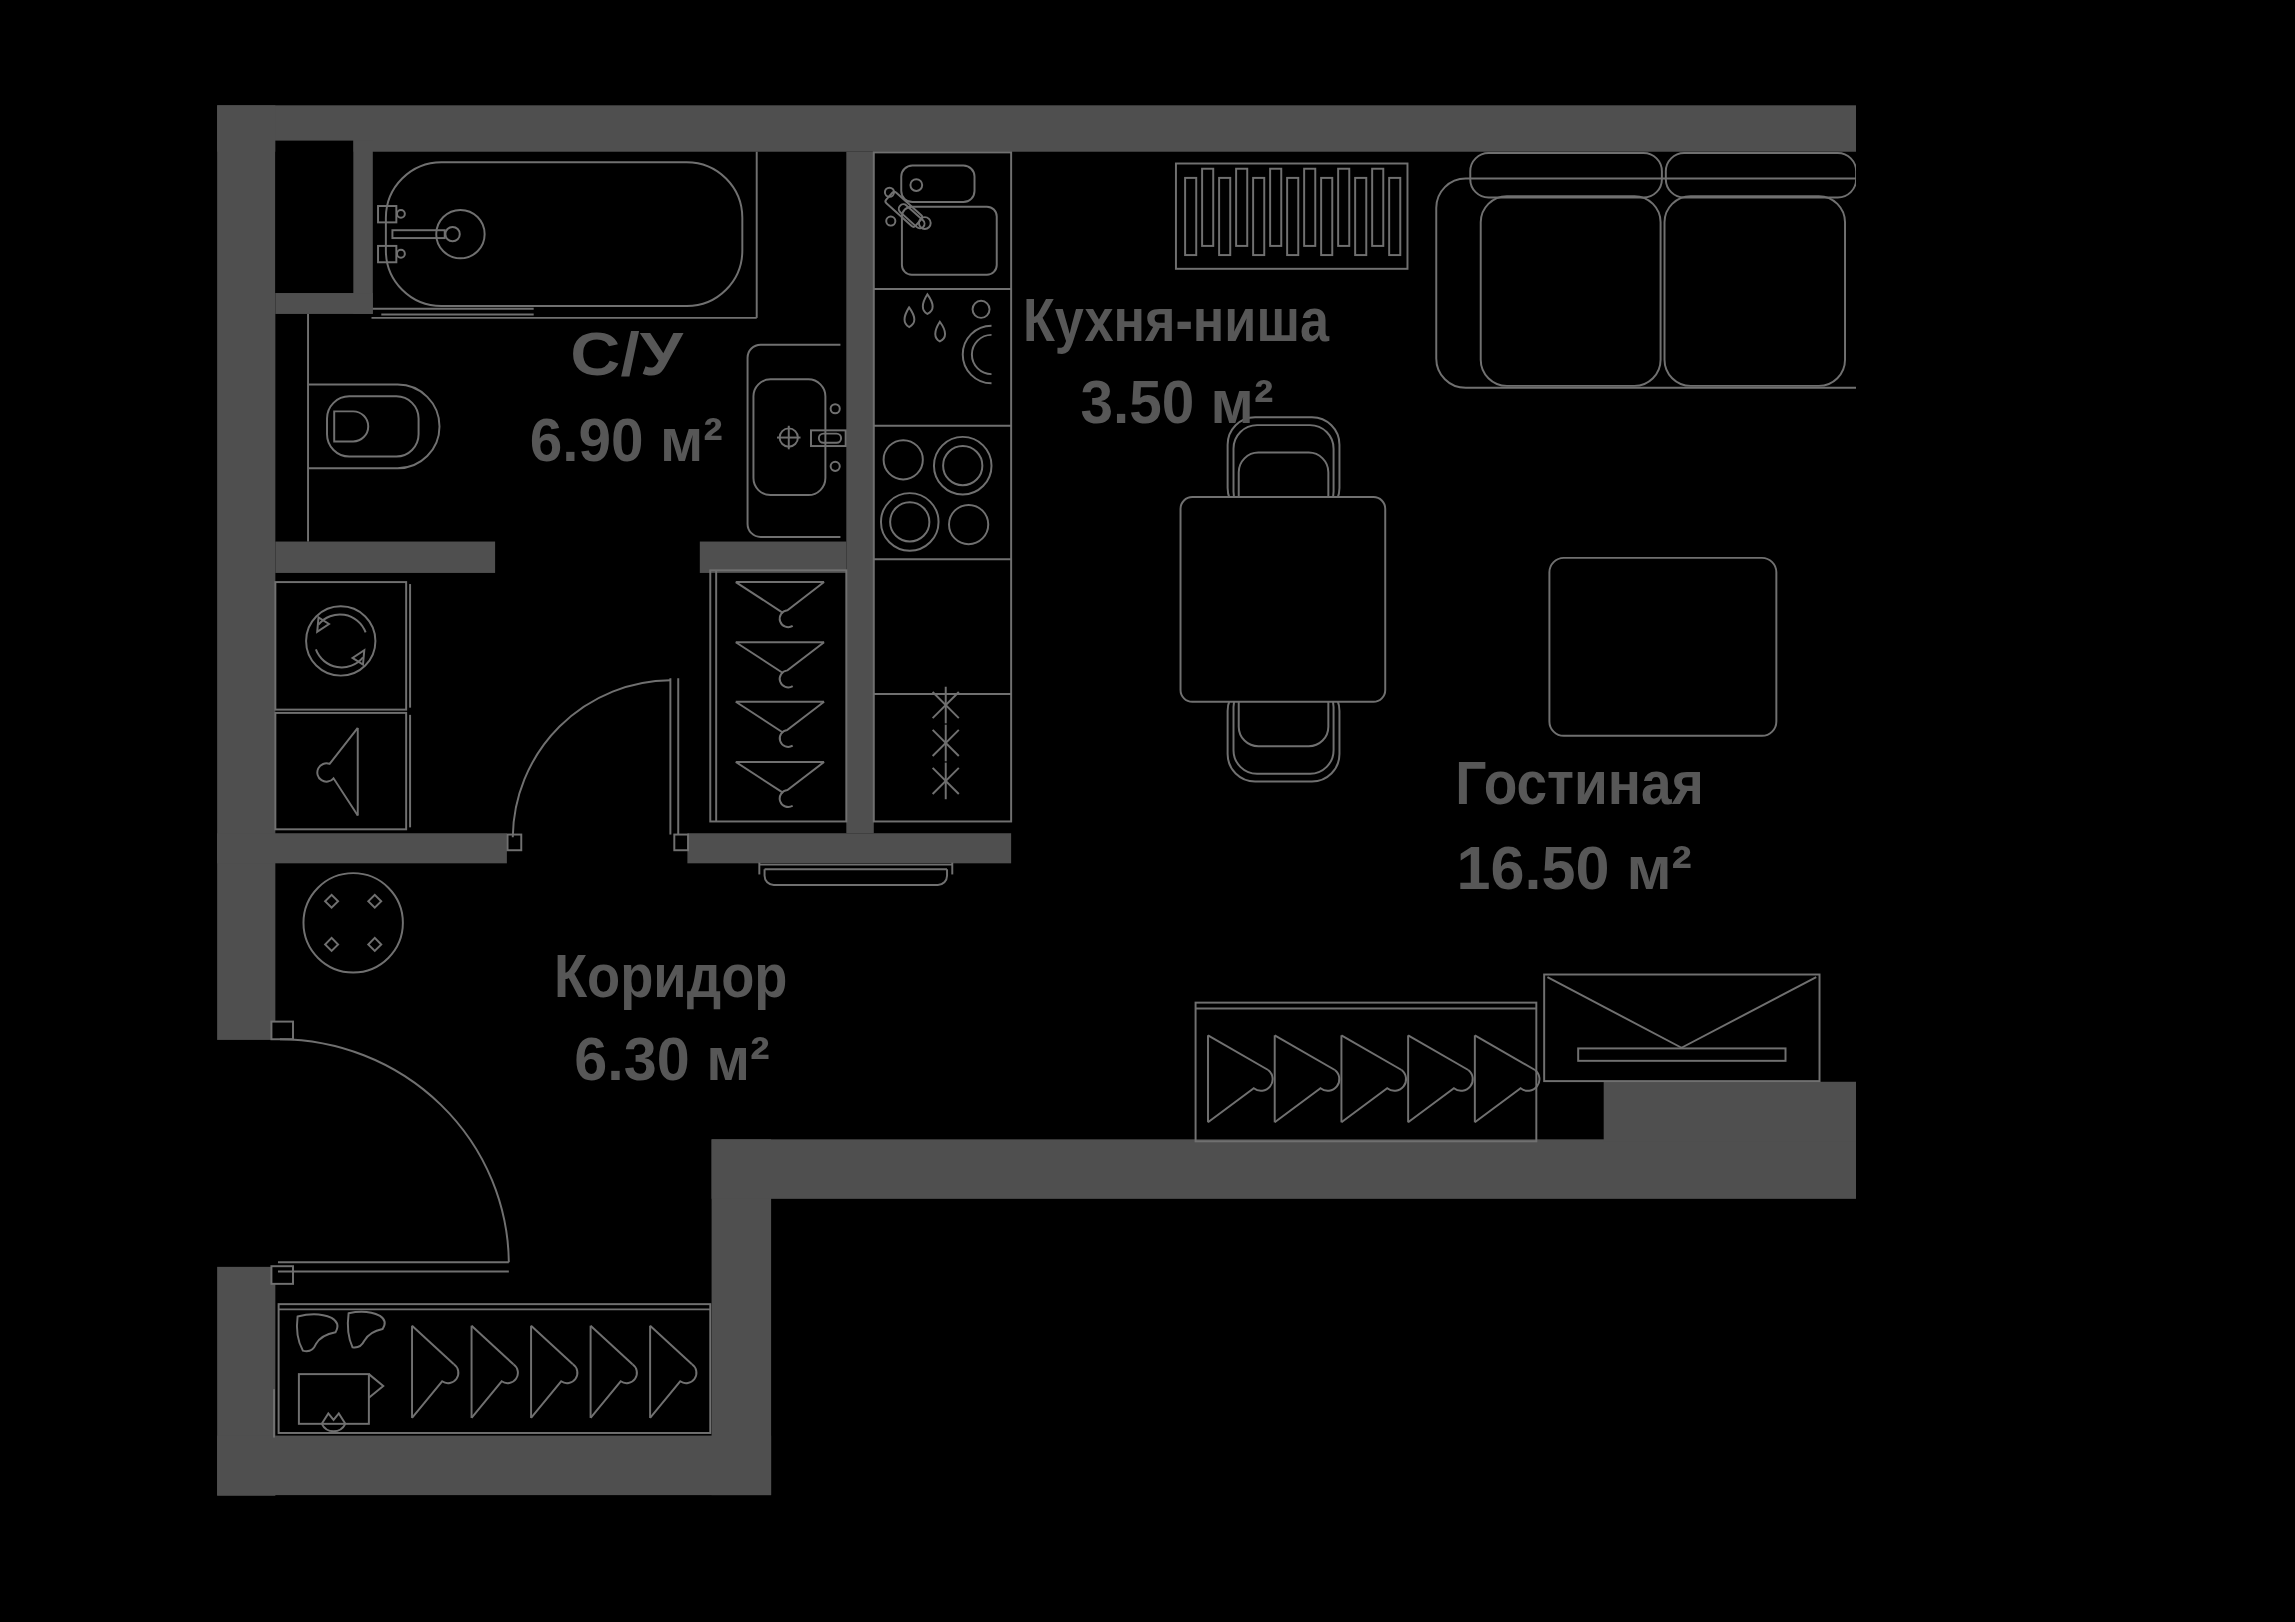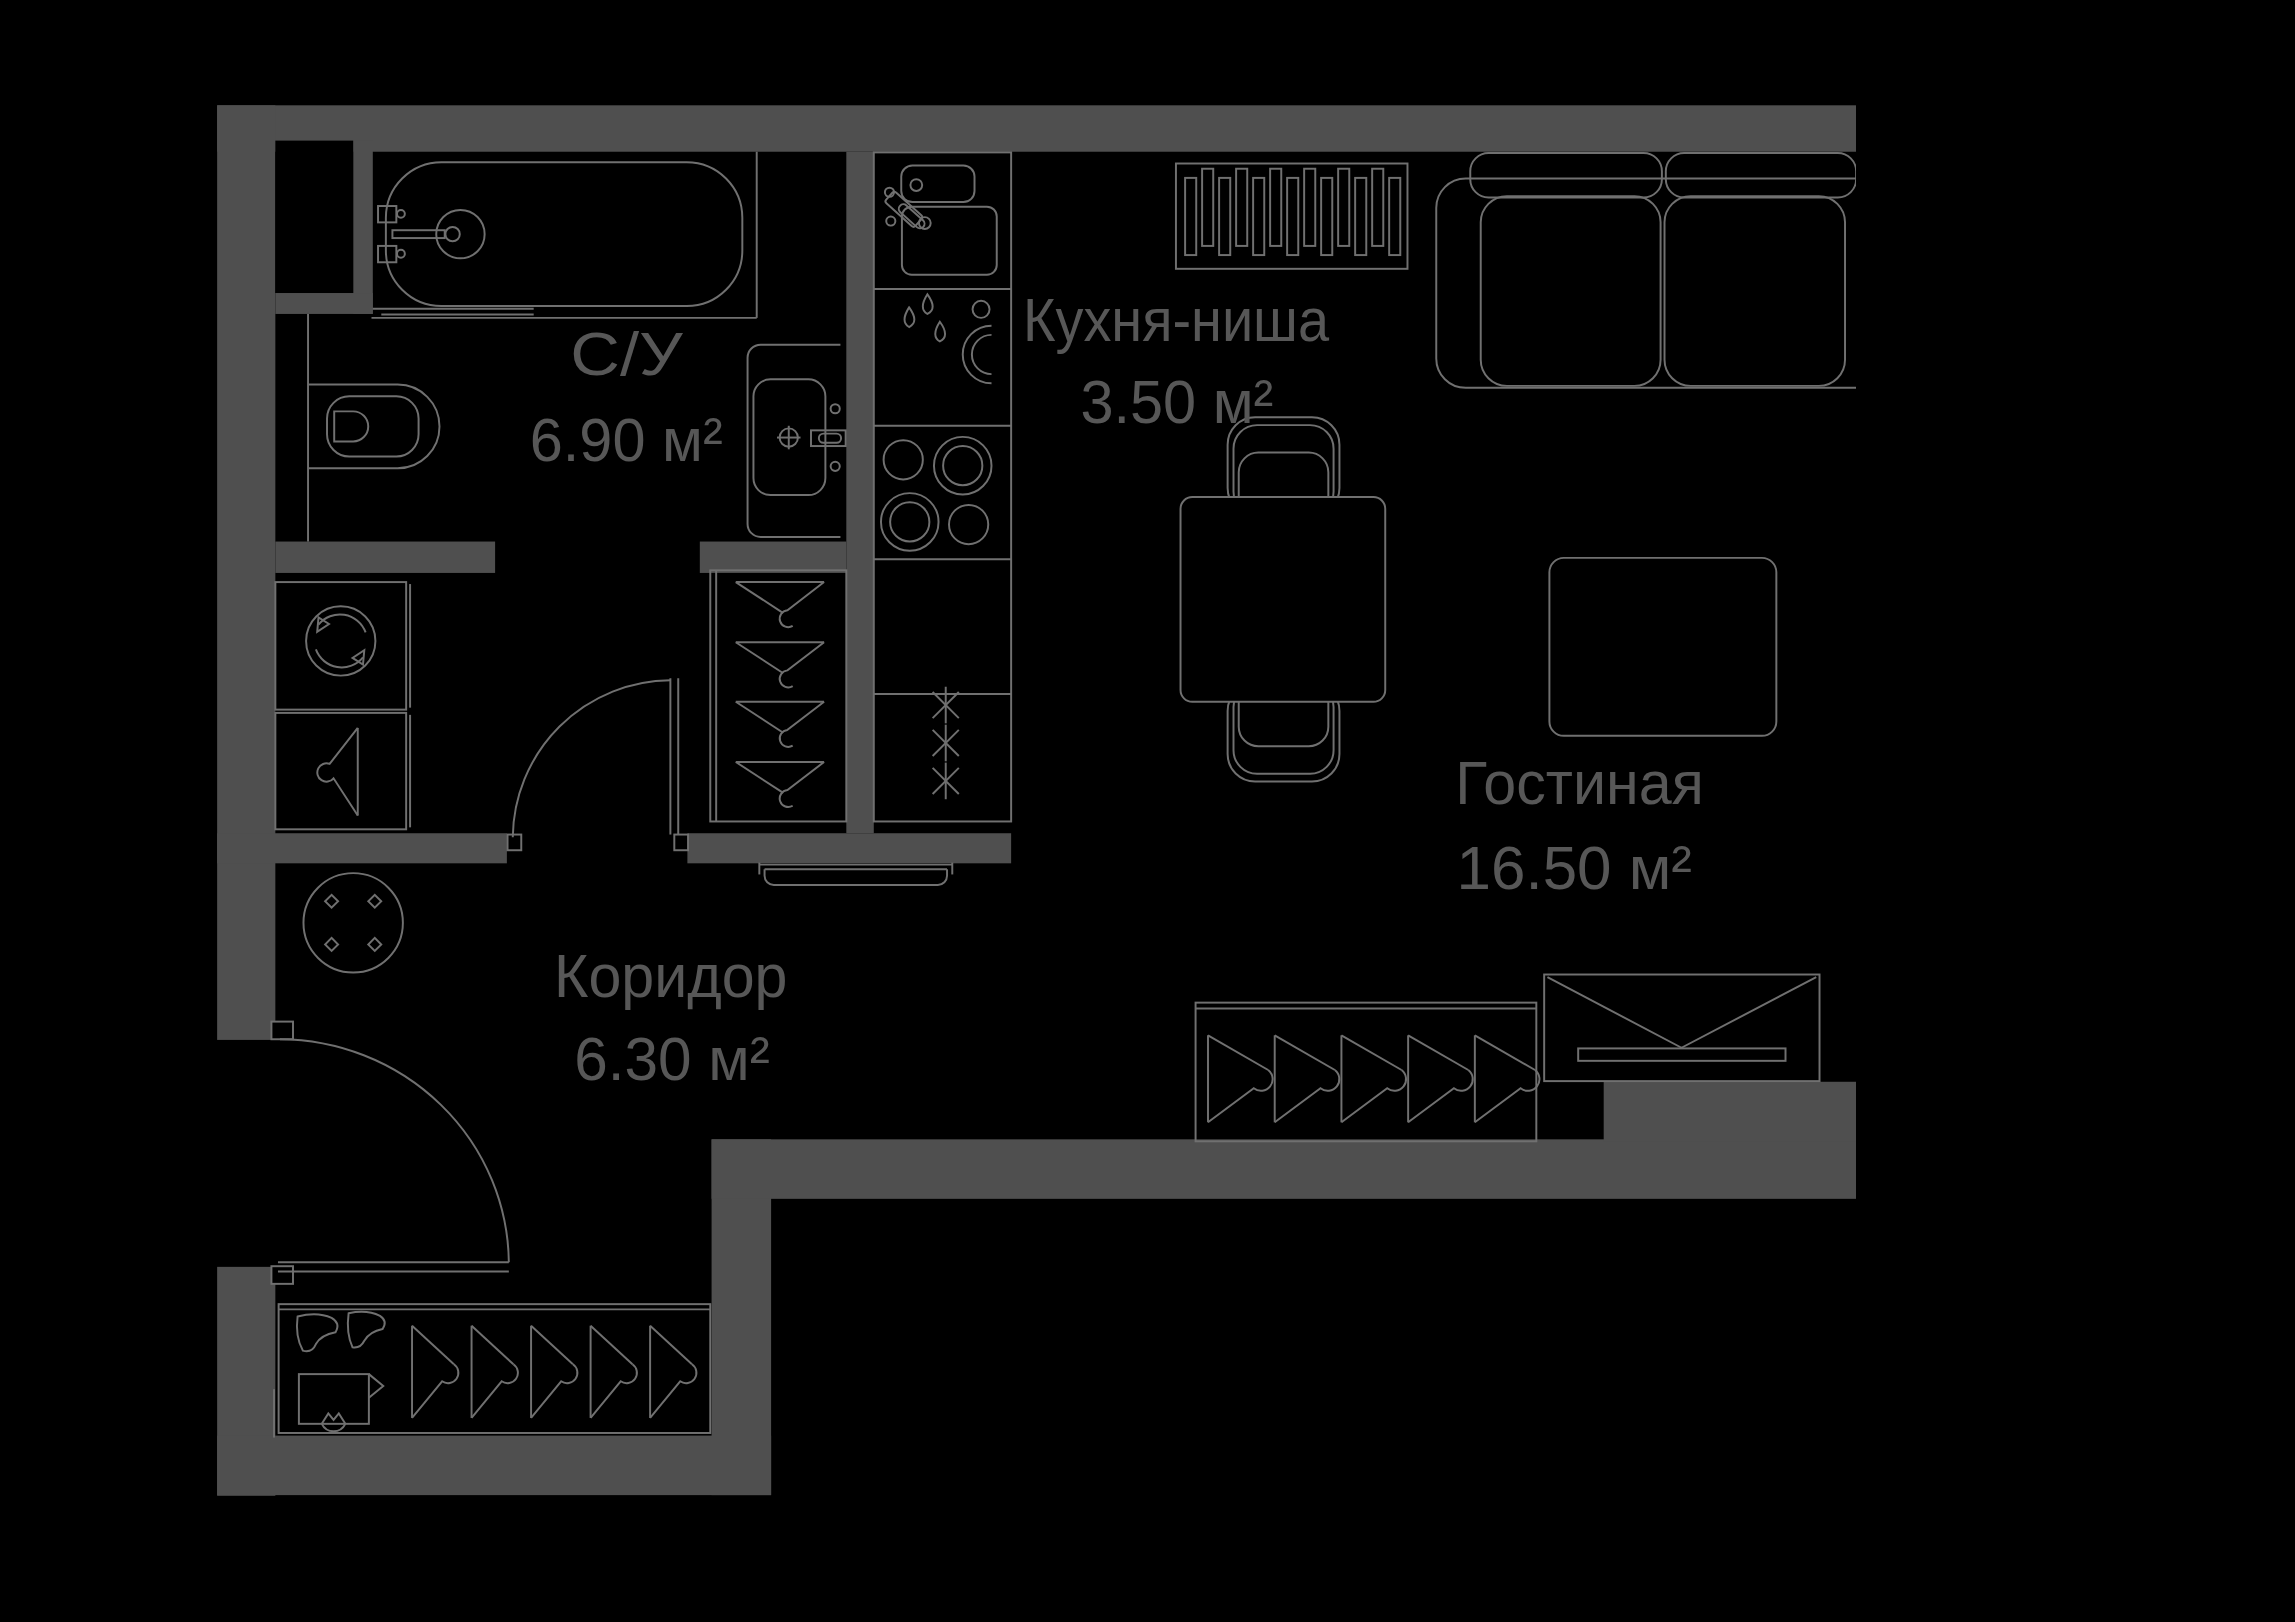--- a/index.html
+++ b/index.html
@@ -1,16 +1,16 @@
 <!DOCTYPE html>
 <html style="font-size:10.5px"><head>
 <meta charset="utf-8">
 <style>
   html,body{margin:0;padding:0;background:#000;}
-  .wrap{width:1856px;height:1622px;background:#0ea5e9;position:relative;overflow:hidden;}
+  .wrap{width:1856px;height:1622px;background:#0ea5e9;position:relative;overflow:hidden;font-weight:bold;}
   svg{display:block;}
   text{font-family:"Liberation Sans",sans-serif;fill:#575757;}
 </style>
 </head>
 <body>
 <div class="wrap">
 <svg width="2295" height="1622" viewBox="0 0 3509 2480">
   <rect x="0" y="0" width="3509" height="2480" fill="#000000"></rect>
 
   <g fill="#4f4f4f" stroke="none">

